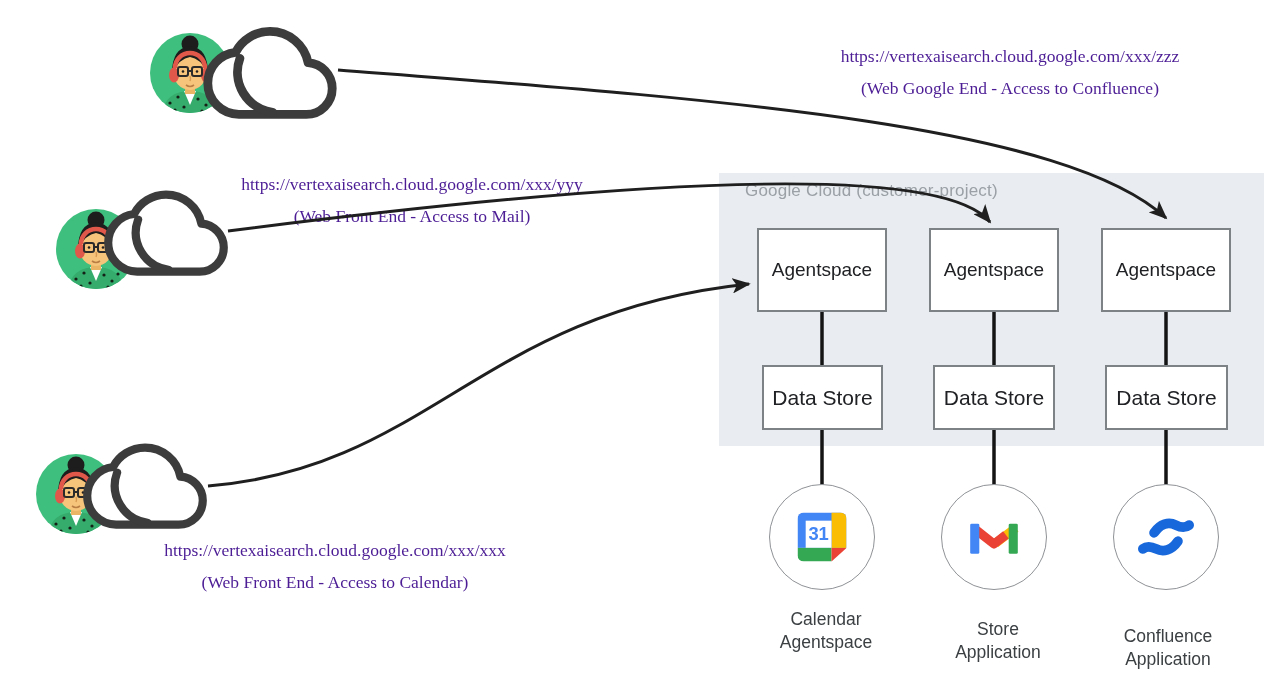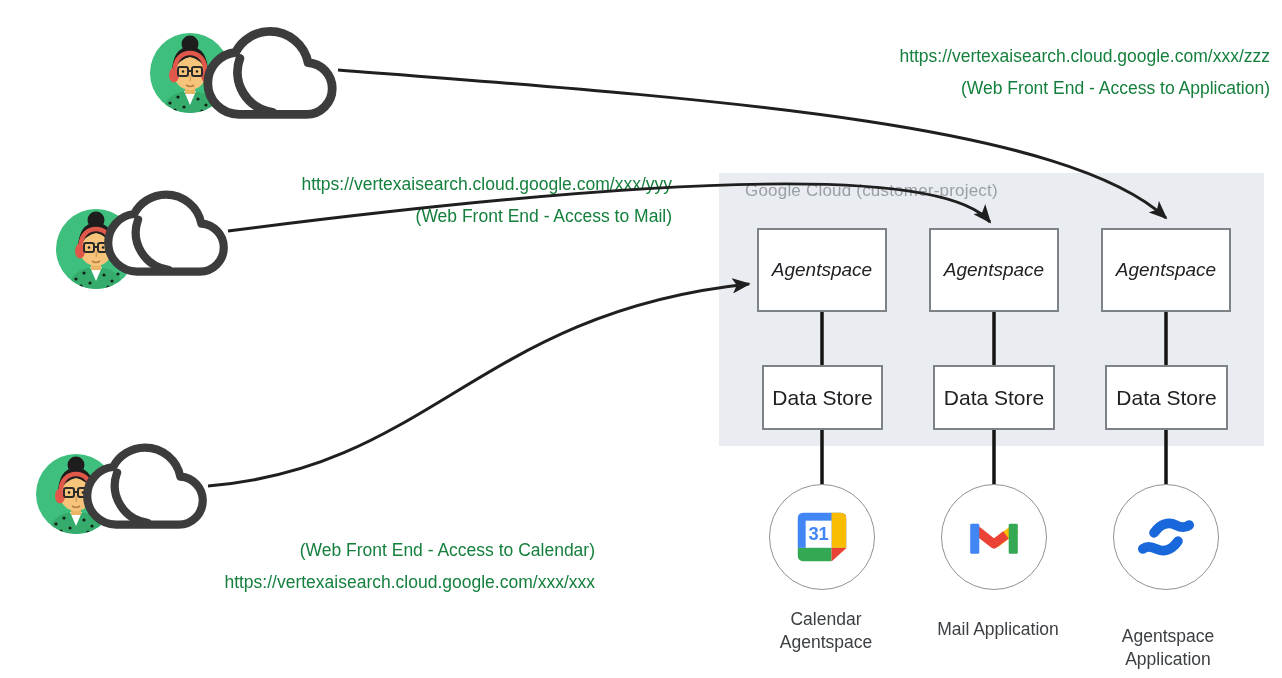--- a/index.html
+++ b/index.html
@@ -4,24 +4,24 @@
 <style>
   html,body{margin:0;padding:0;background:#fff;}
   .canvas{position:relative;width:1282px;height:678px;background:#ffffff;
           font-family:"Liberation Sans",sans-serif;overflow:hidden;}
   .panel{position:absolute;left:719px;top:173px;width:545px;height:273px;
          background:#e9edf1;z-index:1;}
   .panel-title{position:absolute;left:26px;top:8px;font-size:17px;color:#9aa0a6;
          letter-spacing:.2px;white-space:nowrap;}
   .node{position:absolute;background:#fff;border:2px solid #7d8287;box-sizing:border-box;
         display:flex;align-items:center;justify-content:center;color:#202124;z-index:4;}
-  .agent{font-style:italic;font-size:19px;}
+  .agent{font-size:19px;}
   .store{font-size:21px;}
-  .request{position:absolute;z-index:3;text-align:right;font-size:17.5px;color:#15803d;
-           line-height:32px;width:520px;}
+  .request{position:absolute;z-index:3;text-align:center;font-size:17.5px;color:#4c1d95;
+           line-height:32px;width:520px;font-family:Liberation Serif, serif;}
   .app-circle{position:absolute;width:106px;height:106px;border-radius:50%;background:#fff;
            border:1.5px solid #8f9296;box-sizing:border-box;display:flex;align-items:center;
            justify-content:center;z-index:6;}
   .app-label{position:absolute;width:130px;text-align:center;font-size:17.5px;color:#3c4043;
            line-height:23px;z-index:3;}
   .overlay{position:absolute;left:0;top:0;z-index:5;pointer-events:none;}
   .slot{position:absolute;}
   .slot svg{display:block;}
 </style>
 </head>
@@ -165,29 +165,29 @@
   <svg viewBox="-1.5 1.8 27 20.5" width="130">
     <path d="M19.35,10.04 C18.67,6.59 15.64,4 12,4 C9.11,4 6.6,5.64 5.35,8.04
              C2.34,8.36 0,10.91 0,14 C0,17.31 2.69,20 6,20 L19,20
              C21.76,20 24,17.76 24,15 C24,12.36 21.95,10.22 19.35,10.04 Z" fill="#ffffff" stroke="#3c3c3c" stroke-width="1.7" stroke-linejoin="round"></path>
     <path d="M12.5,19.6 A7.8,7.8 0 0 1 6.2,9.2" fill="none" stroke="#3c3c3c" stroke-width="1.7" stroke-linecap="round"></path>
   </svg>
 </div>
 
   <div class="request" style="left:750px;top:40px;">
     <div>https://vertexaisearch.cloud.google.com/xxx/zzz</div>
-    <div>(Web Front End - Access to Application)</div>
+    <div>(Web Google End - Access to Confluence)</div>
   </div>
   <div class="request" style="left:152px;top:148px;margin-top:20px;">
     <div>https://vertexaisearch.cloud.google.com/xxx/yyy</div>
     <div>(Web Front End - Access to Mail)</div>
   </div>
   <div class="request" style="left:75px;top:534px;">
+    <div>https://vertexaisearch.cloud.google.com/xxx/xxx</div>
     <div>(Web Front End - Access to Calendar)</div>
-    <div>https://vertexaisearch.cloud.google.com/xxx/xxx</div>
   </div>
 
   <div class="panel">
     <div class="panel-title">Google Cloud (customer-project)</div>
   </div>
 
   <div class="node agent" style="left:757px;top:228px;width:130px;height:84px;">Agentspace</div>
   <div class="node agent" style="left:929px;top:228px;width:130px;height:84px;">Agentspace</div>
   <div class="node agent" style="left:1101px;top:228px;width:130px;height:84px;">Agentspace</div>
 
@@ -242,16 +242,16 @@
     </svg>
   </div>
   <div class="app-circle" style="left:1113px;top:484px;">
     <svg width="70" height="70" viewBox="0 0 100 100">
       <path d="M33,44 C42,31 54,28 64,33 C72,37 78,37 83,33" fill="none" stroke="#1868db" stroke-width="14" stroke-linecap="round"></path>
       <path d="M67,56 C58,69 46,72 36,67 C28,63 22,63 17,67" fill="none" stroke="#1868db" stroke-width="14" stroke-linecap="round"></path>
     </svg>
   </div>
 
   <div class="app-label" style="left:761px;top:608px;">Calendar Agentspace</div>
-  <div class="app-label" style="left:933px;top:618px;">Mail Application</div>
-  <div class="app-label" style="left:1103px;top:625px;">Agentspace Application</div>
+  <div class="app-label" style="left:933px;top:618px;">Store Application</div>
+  <div class="app-label" style="left:1103px;top:625px;">Confluence Application</div>
 
 </div>
 
 </body></html>

